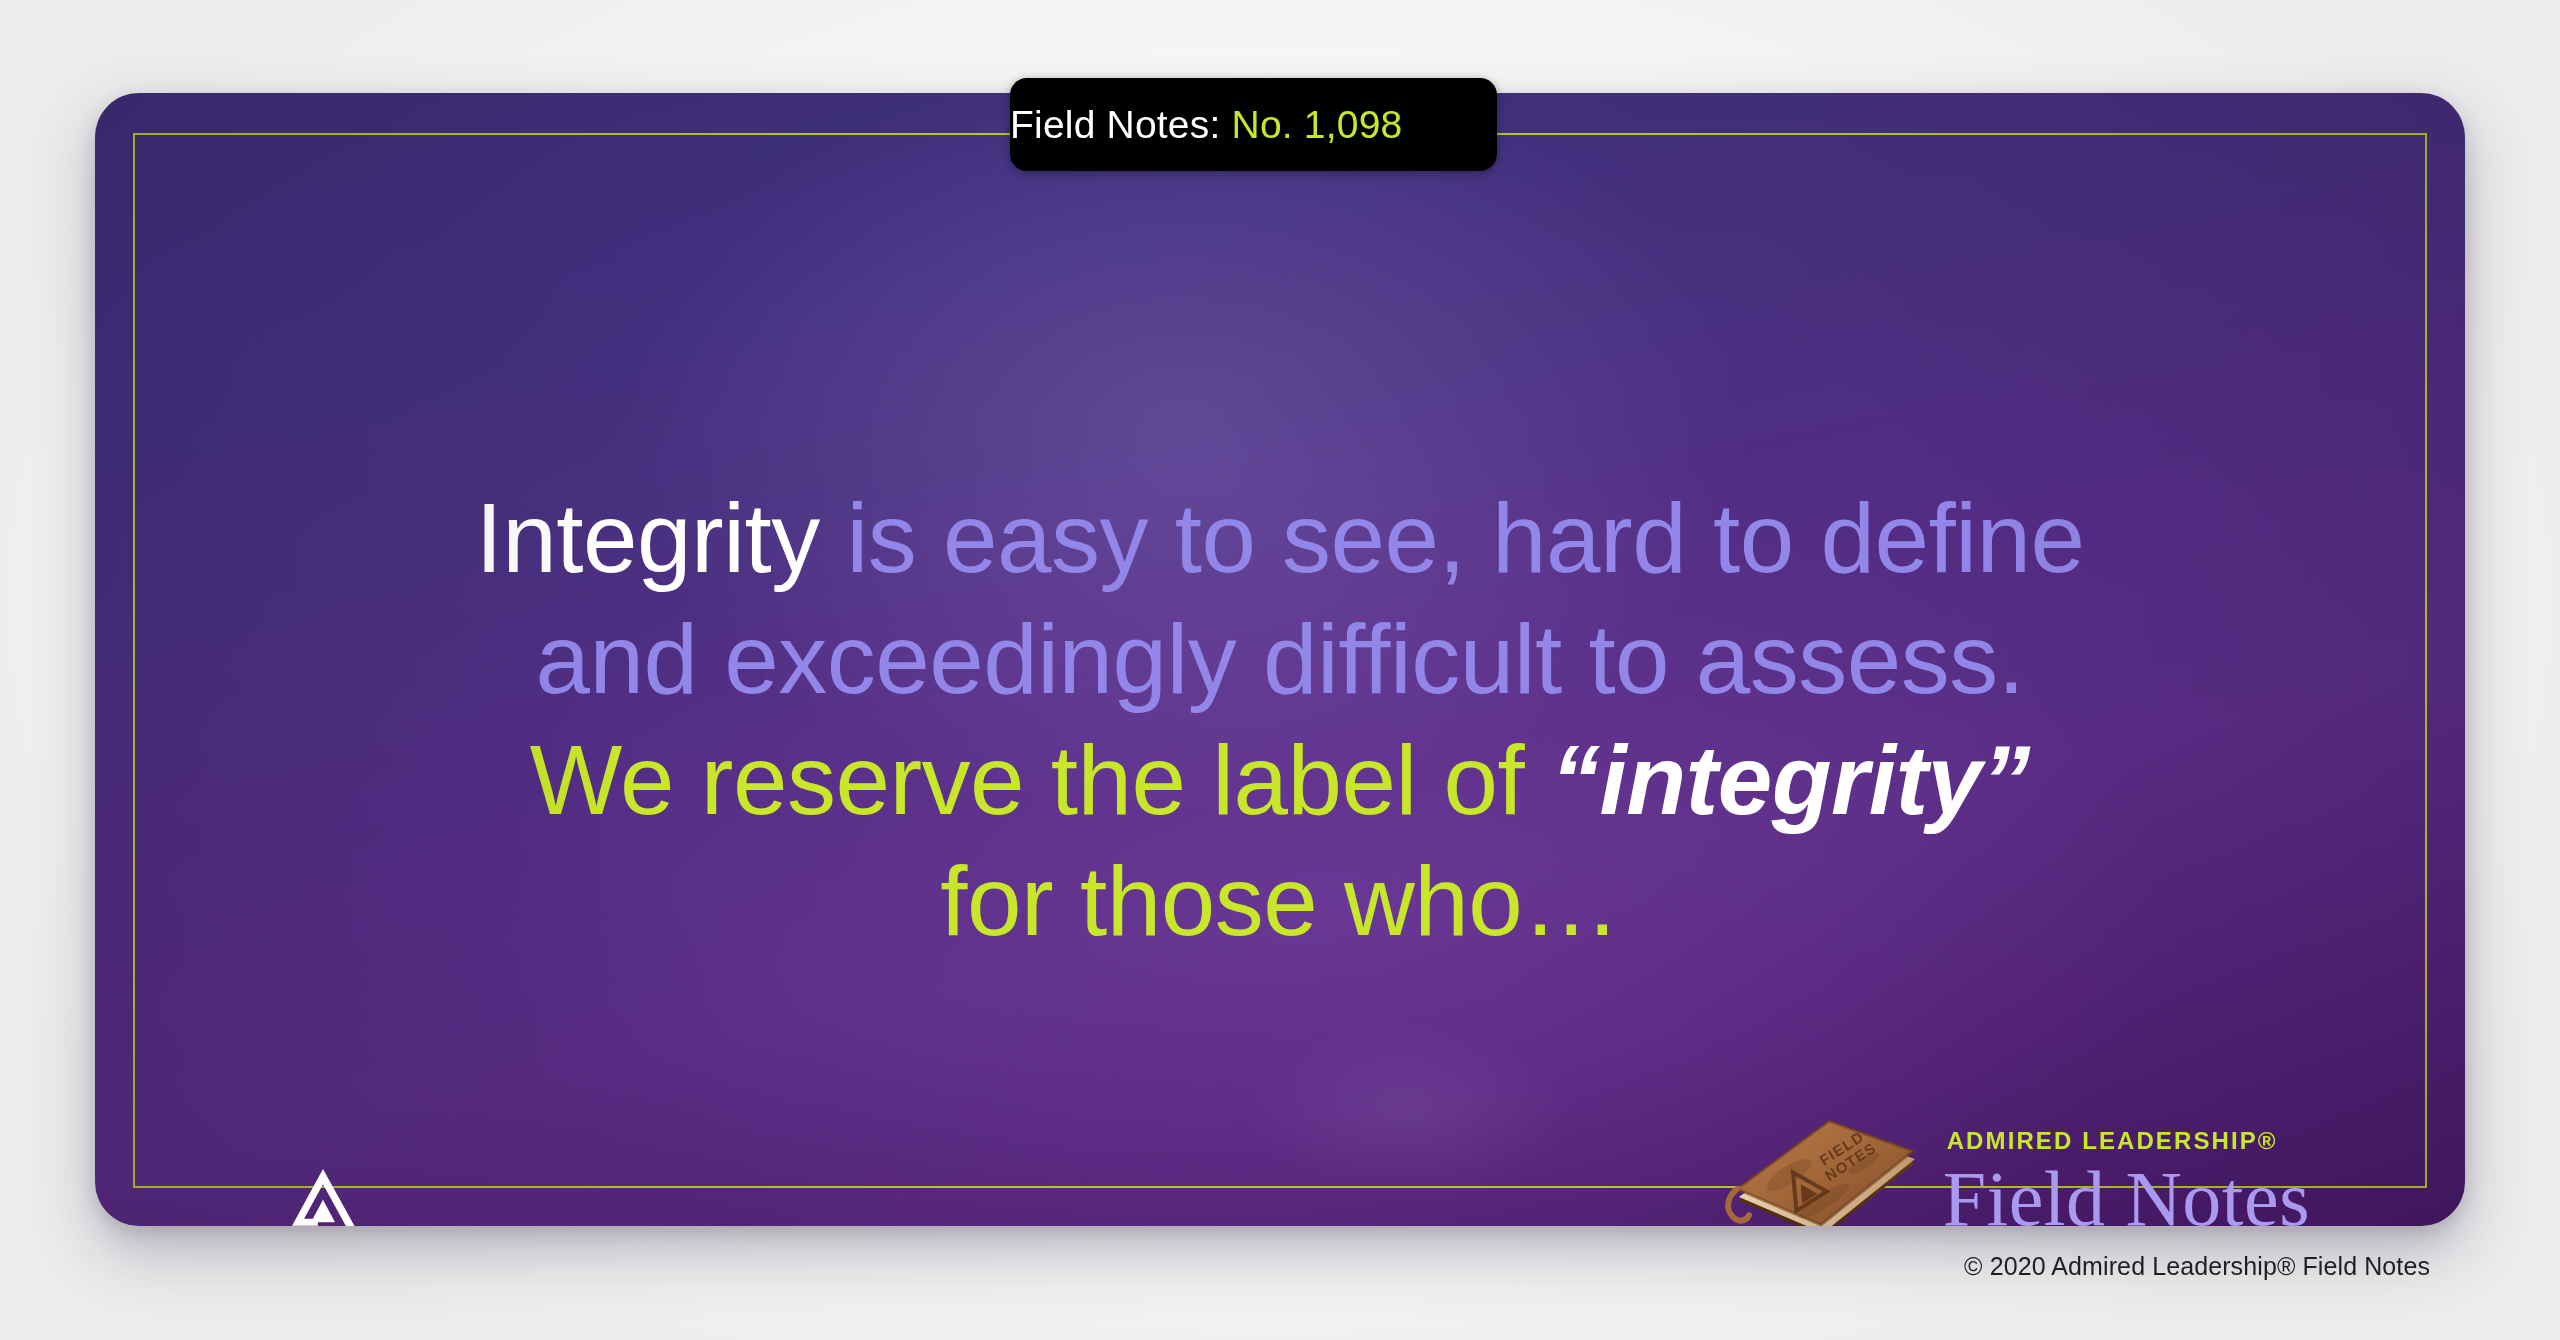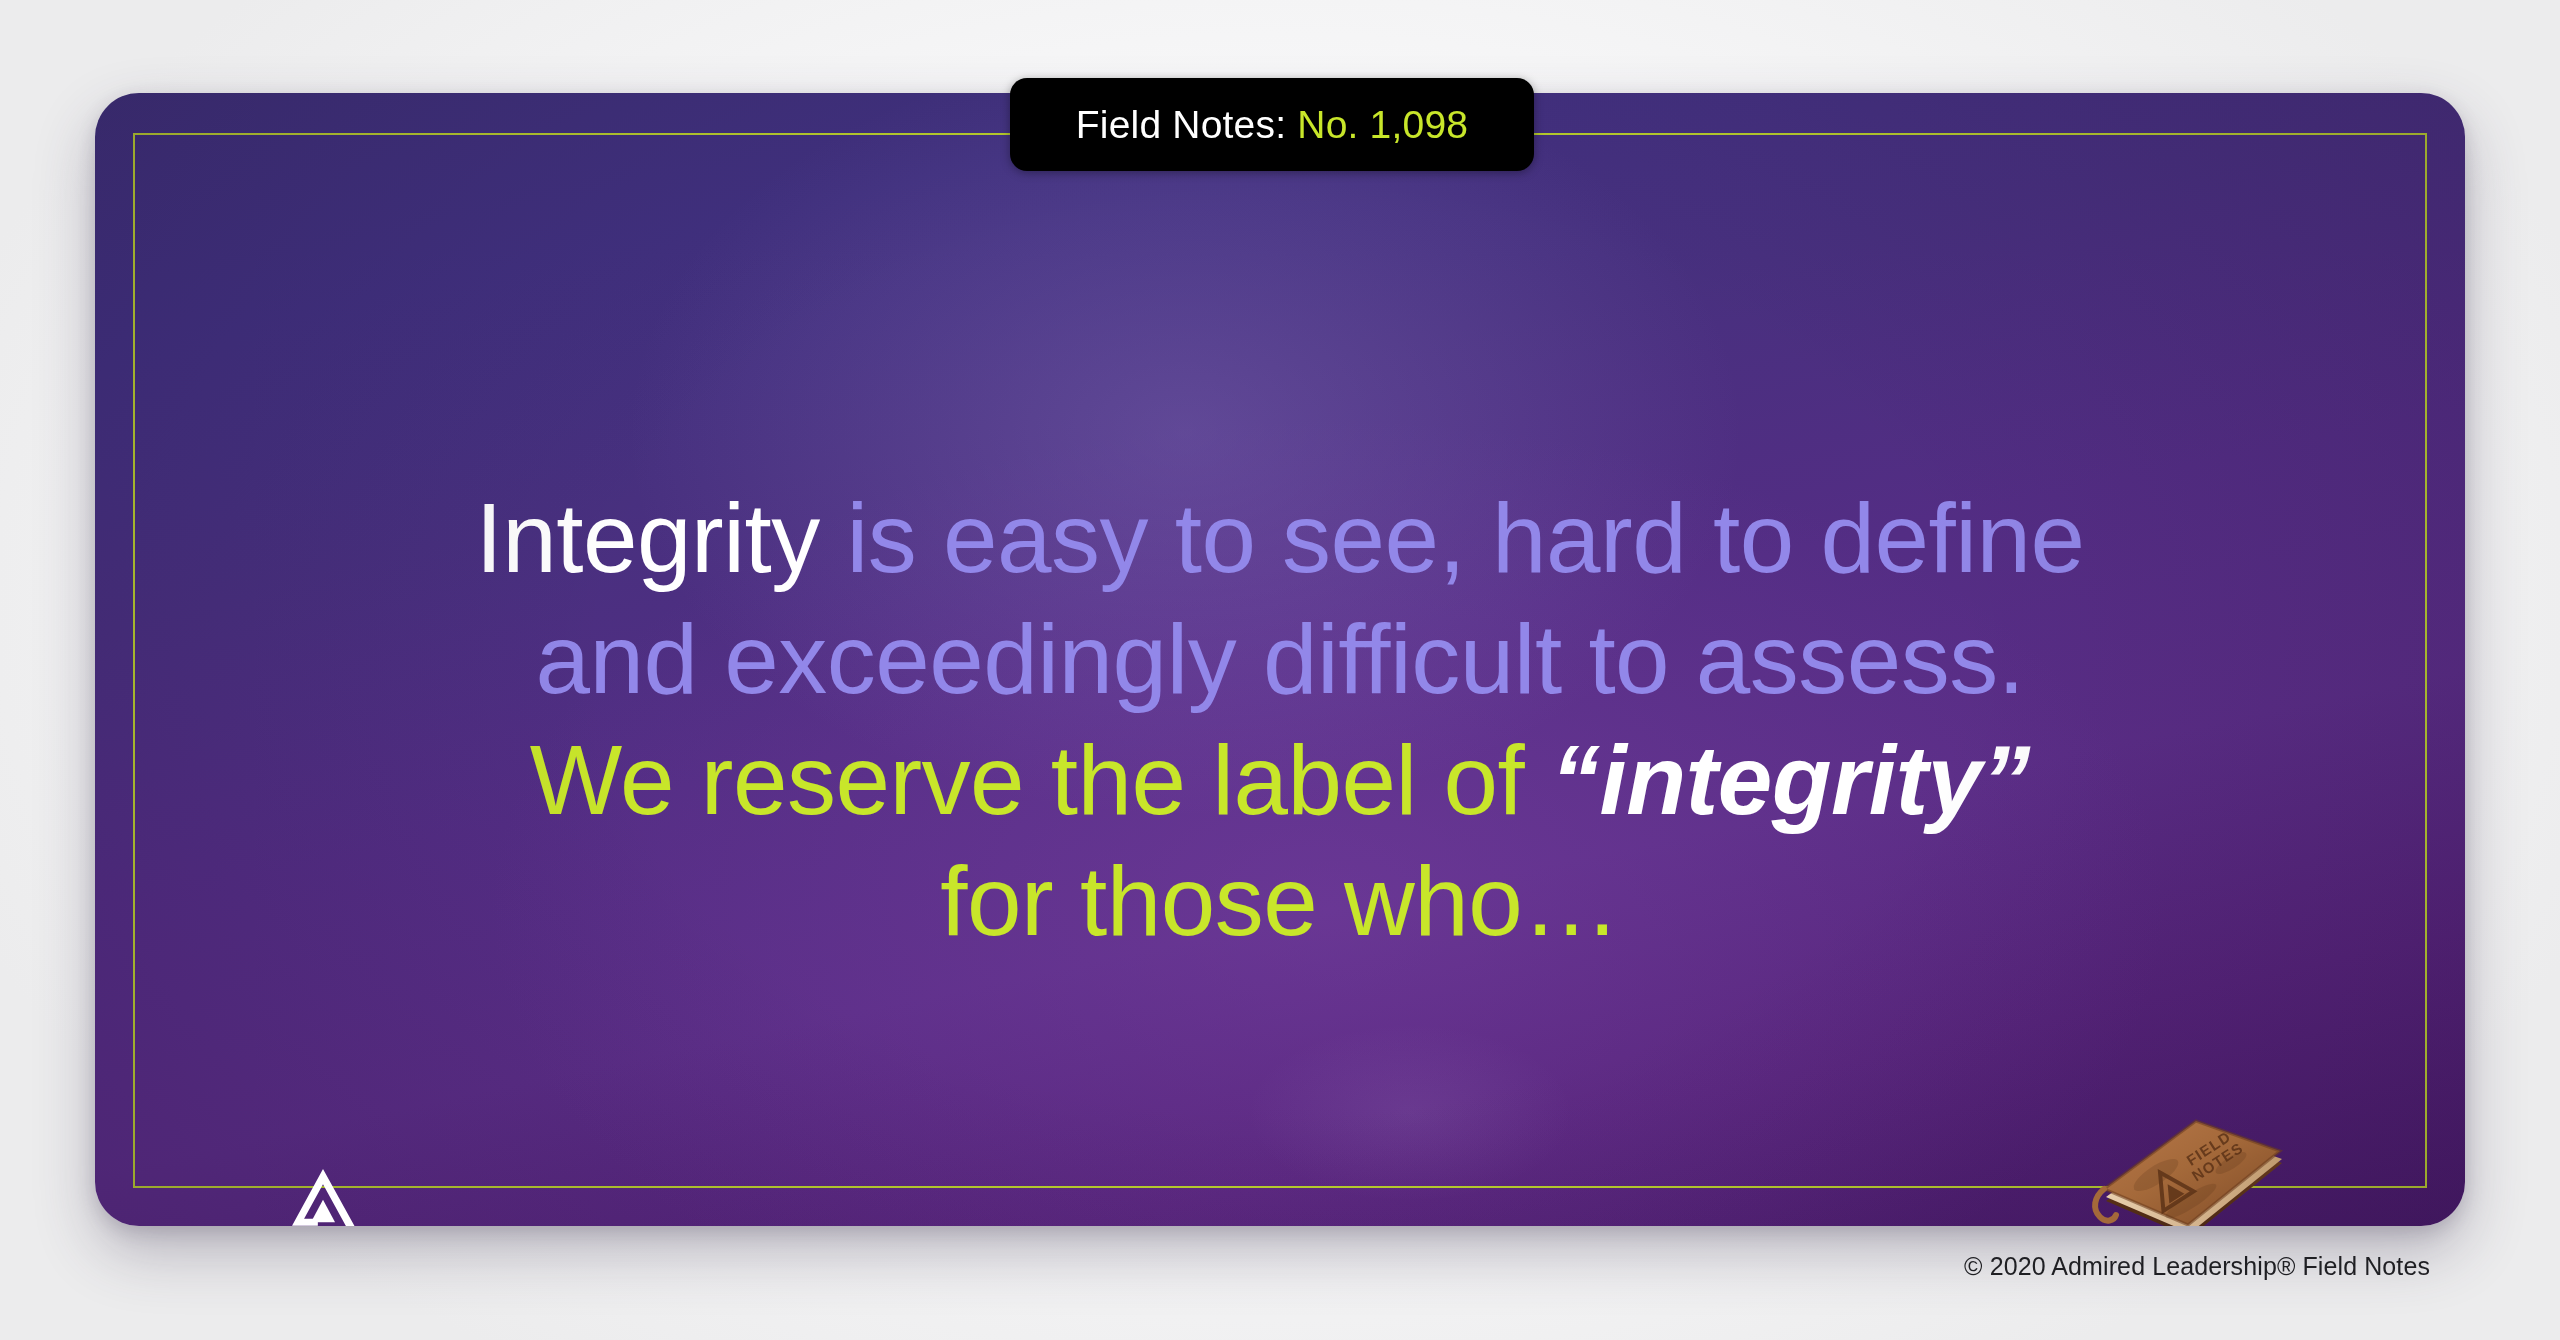--- a/index.html
+++ b/index.html
@@ -78,27 +78,26 @@
     border: 2px solid #b9cf2c;
     box-sizing: border-box;
     pointer-events: none;
   }
 
   
   #badge {
     position: absolute;
     left: 1010px;
     top: 78px;
-    width: 524px;
+    width: 487px;
     height: 93px;
     background: #000000;
     border-radius: 17px;
     display: flex;
     align-items: center;
-    justify-content: center;
     z-index: 40;
     box-shadow: 0 2px 10px rgba(0,0,0,0.35);
   }
   #badge .badge-text {
     font-size: 39px;
     letter-spacing: 0.2px;
     white-space: nowrap;
   }
   #badge .badge-label { color: #ffffff; }
   #badge .badge-number { color: #c8e62a; }
@@ -290,20 +289,24 @@
 
           <g transform="rotate(-33 86 86)" fill="#5d3317" opacity="0.85">
             <path d="M86 64 L104 98 L68 98 Z" fill="none" stroke="#5d3317" stroke-width="4"></path>
             <path d="M86 78 L95 95 L77 95 Z"></path>
           </g>
 
           <path d="M18 84 C8 92, 6 104, 14 112 C20 118, 28 116, 30 110" fill="none" stroke="#a4693a" stroke-width="6" stroke-linecap="round"></path>
         </svg>
       </div>
 
+      <div id="brand-text">
+        <div id="brand-kicker">ADMIRED LEADERSHIP®</div>
+        <div id="brand-title">Field Notes</div>
+      </div>
 
     </div>
 
   </div>
 
   <div id="badge">
     <span class="badge-text"><span class="badge-label">Field Notes:</span><span>&nbsp;</span><span class="badge-number">No. 1,098</span></span>
   </div>
 
   <div id="footer">© 2020 Admired Leadership® Field Notes</div>

